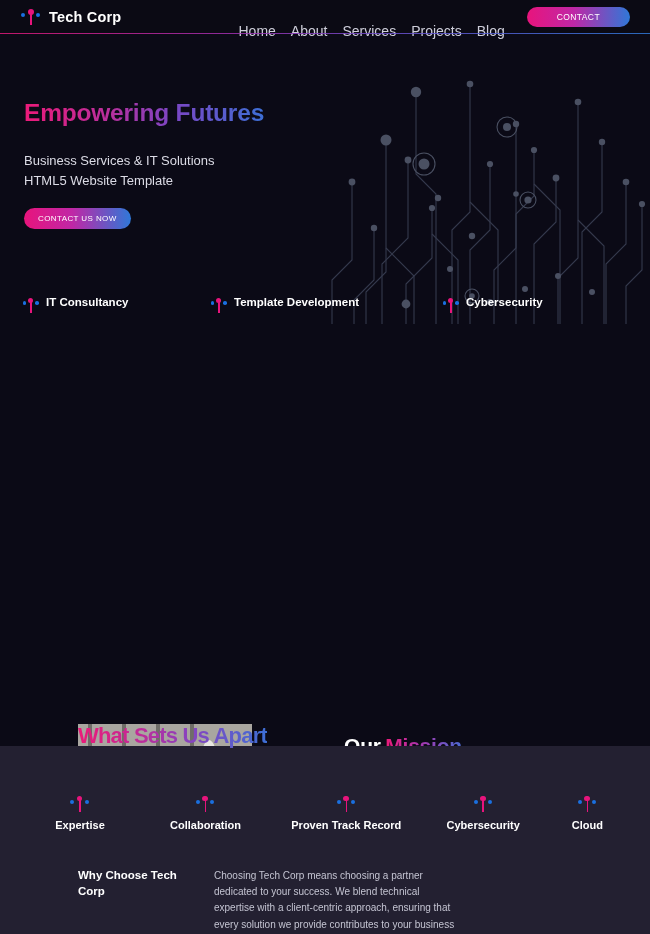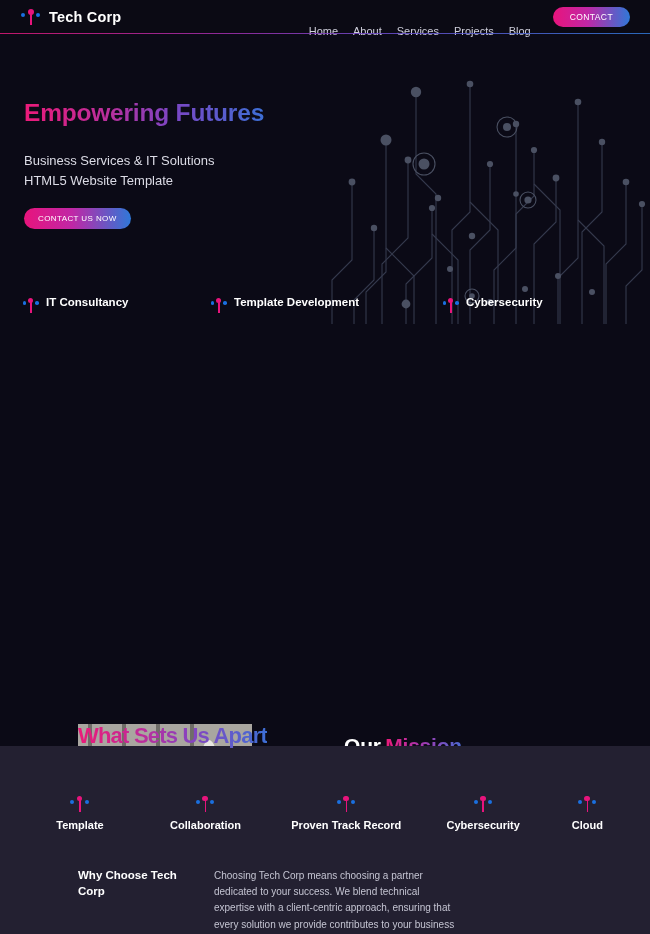--- a/index.html
+++ b/index.html
@@ -32,28 +32,28 @@
   .node-icon .stem{ position:absolute; background:#e8147c; }
   .node-icon .dot{ position:absolute; border-radius:50%; }
 
   .logo-ico { width:22px; height:20px; }
   .logo-ico .stem{ left:10px; top:4px; width:1.6px; height:14px; }
   .logo-ico .d-top{ left:7.6px; top:1.5px; width:6px; height:6px; background:#e8147c; }
   .logo-ico .d-l{ left:1px; top:5.5px; width:4.2px; height:4.2px; background:#1a6fe0; }
   .logo-ico .d-r{ left:16px; top:5.5px; width:4.2px; height:4.2px; background:#1a6fe0; }
 
   .nav-links { margin-left:auto; display:flex; align-items:center; gap:15px; }
-  .nav-link { color:#cfcfdb; font-size:11px; text-decoration:none; white-space:nowrap;margin-top:28px; }
+  .nav-link { color:#cfcfdb; font-size:14px; text-decoration:none; white-space:nowrap;margin-top:28px; }
   .btn-grad {
     background:linear-gradient(90deg,#e8147c 0%,#c027a6 45%,#2f78d8 100%);
     color:#fff; border:none; border-radius:20px;
     font-family:"Liberation Sans", sans-serif;
     cursor:pointer; white-space:nowrap;
   }
-  .nav-contact { font-size:8.5px; padding:5px 17px; letter-spacing:.4px; margin-left:7px; }
+  .nav-contact { font-size:8.5px; padding:5px 30px; letter-spacing:.4px; margin-left:7px; }
 
   
   .hero { position:relative; height:290px; background:#0b0a16; overflow:hidden; }
   .hero-svg { position:absolute; right:0; top:0; width:330px; height:290px; }
   .hero-inner { position:relative; z-index:5; padding:65px 0 0 24px; }
   .h1 { font-size:24.5px; font-weight:700; color:#ffffff; letter-spacing:-.2px; line-height:1.18; }
   .h1-grad {
     font-size:24.5px; font-weight:700; letter-spacing:-.2px; line-height:1.18;
     background:linear-gradient(90deg,#ec1a79 0%,#b92f9d 35%,#7b46c4 62%,#3d6fd6 100%);
     -webkit-background-clip:text; background-clip:text; color:transparent;
@@ -359,21 +359,21 @@
     <div class="apart-title">What Sets Us Apart</div>
 
     <div class="features">
       <div class="feat f-1">
         <span class="node-icon feat-ico">
           <span class="stem"></span>
             <span class="dot d-top"></span>
             <span class="dot d-l"></span>
             <span class="dot d-r"></span>
         </span>
-        <span class="feat-label">Template</span>
+        <span class="feat-label">Expertise</span>
       </div>
       <div class="feat f-2">
         <span class="node-icon feat-ico">
           <span class="stem"></span>
             <span class="dot d-top"></span>
             <span class="dot d-l"></span>
             <span class="dot d-r"></span>
         </span>
         <span class="feat-label">Collaboration</span>
       </div>

